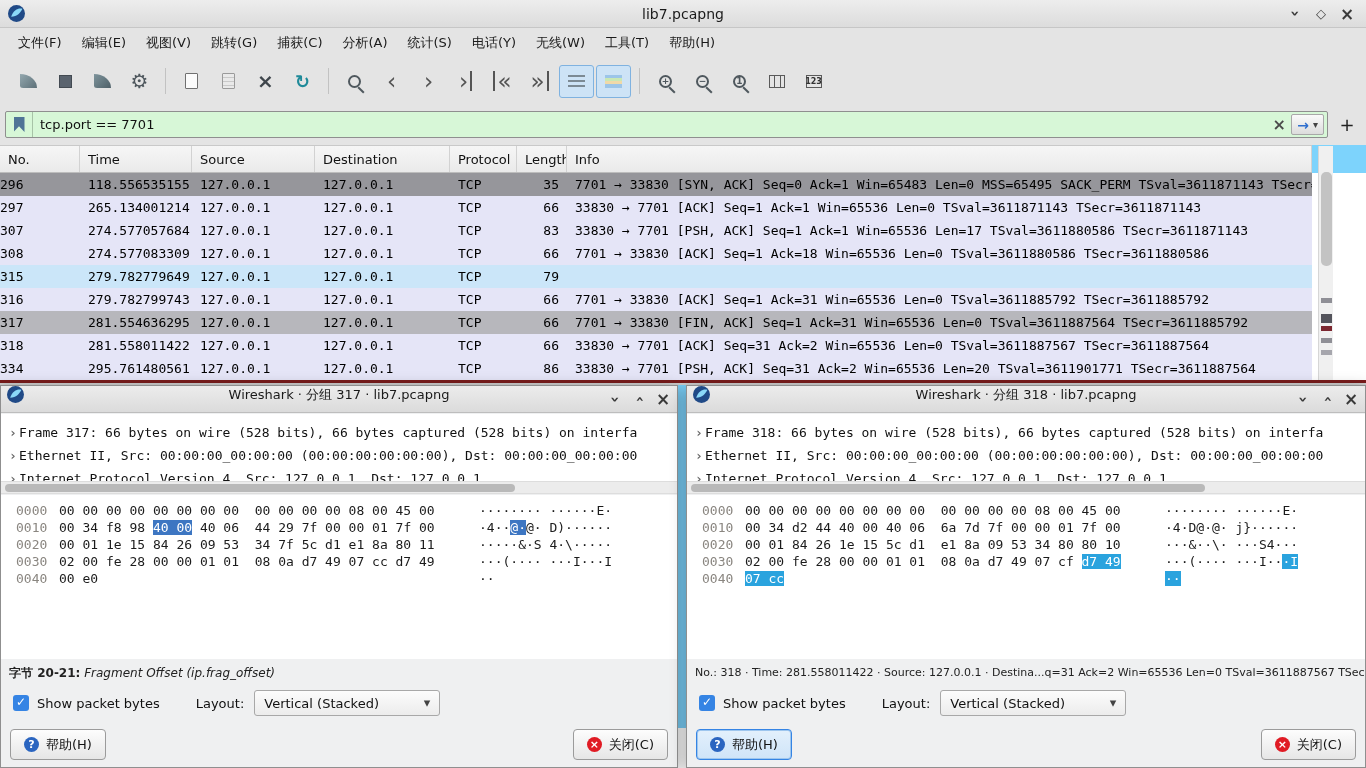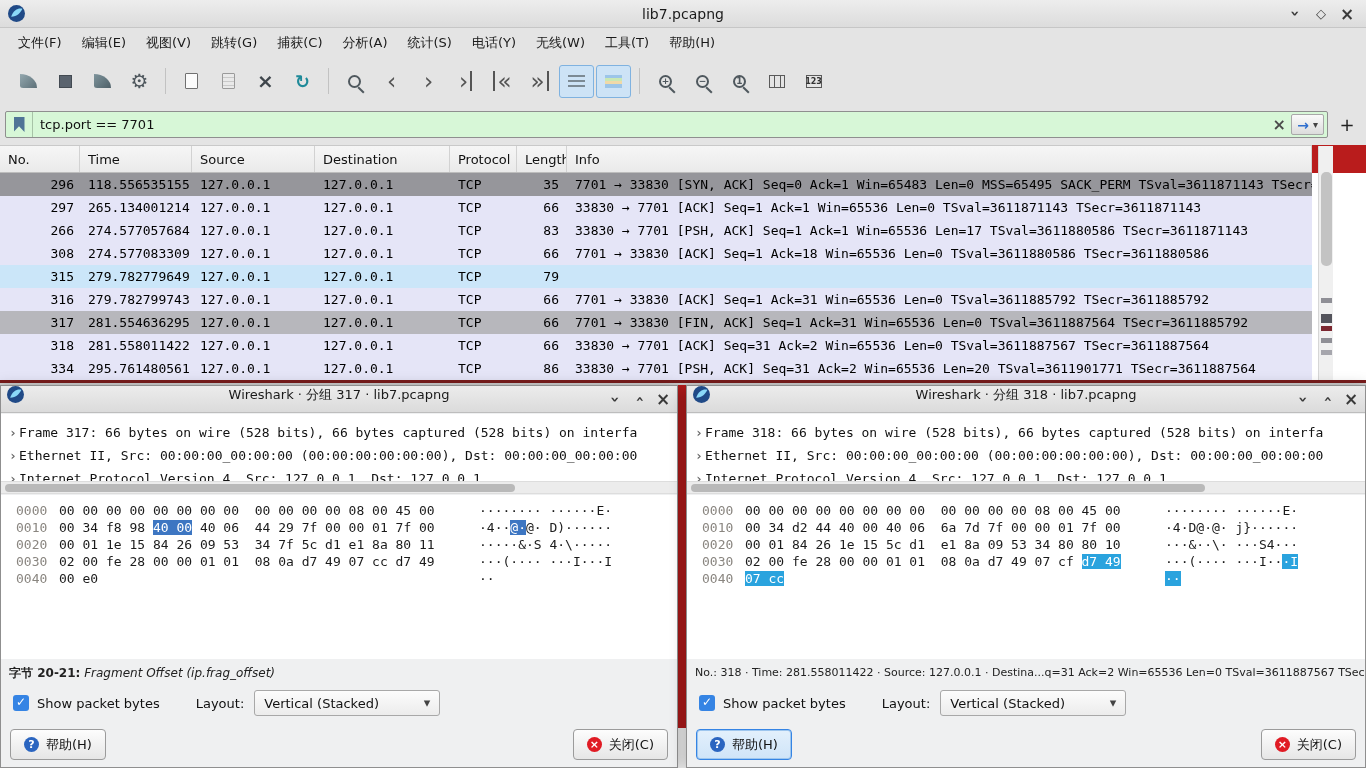--- a/index.html
+++ b/index.html
@@ -1,17 +1,17 @@
 <!DOCTYPE html>
 <html style="--filter_bg: #d7f7d7; --row_tcp: #e5e5f7; --row_sel_dark: #96969b; --row_sel_gray: #b7b7bc; --row_related: #cbe6f9; --maroon: #7a1c1c; --accent: #3584e4;"><head>
 <meta charset="utf-8">
 <style>
   *{margin:0;padding:0;box-sizing:border-box}
   html,body{width:1366px;height:768px;overflow:hidden;font-family:"DejaVu Sans",sans-serif}
-  #screen{position:relative;width:1366px;height:728px;background:#b91c1c}
+  #screen{position:relative;width:1366px;height:728px;background:#7dd3fc}
 
   
   .titlebar{position:absolute;top:0;left:0;right:0;height:28px;background:linear-gradient(#ededed,#dcdcdc);border-bottom:1px solid #c6c6c6;display:flex;align-items:center;padding:0 8px}
   .title-center{position:absolute;left:0;right:0;text-align:center;font-size:14px;color:#1a1a1a;pointer-events:none}
   .ws-logo{width:17px;height:17px;display:inline-flex;flex:none}
   .ws-logo svg{width:100%;height:100%}
   .win-controls{position:absolute;right:6px;top:0;height:100%;display:flex;align-items:center}
   .wc{width:26px;height:22px;display:flex;align-items:center;justify-content:center;color:#3a3a3a}
   .chev-down::before{content:"›";display:inline-block;transform:rotate(90deg);font-size:16px;font-weight:bold}
   .chev-up::before{content:"›";display:inline-block;transform:rotate(-90deg);font-size:14px;font-weight:bold}
@@ -63,21 +63,21 @@
   
   .pheader{position:absolute;top:145px;left:0;width:1312px;height:28px;background:linear-gradient(#f6f6f6,#eaeaea);border-top:1px solid #c9c9c9;border-bottom:1px solid #bdbdbd;display:flex;font-size:13px;color:#111}
   .th{display:flex;align-items:center;padding-left:8px;border-right:1px solid #d2d2d2;overflow:hidden;flex:none}
   .listbg{position:absolute;top:173px;left:0;width:1366px;height:210px;background:#fff}
   .prows{position:absolute;top:173px;left:0;width:1312px;height:207px;background:#fff;font-family:"DejaVu Sans Mono",monospace;font-size:13px;overflow:hidden}
   .prow{display:flex;height:23px;line-height:23px;background:var(--row_tcp);color:#000;white-space:nowrap}
   .prow.sel-dark{background:var(--row_sel_dark)}
   .prow.sel-gray{background:var(--row_sel_gray)}
   .prow.related{background:var(--row_related)}
   .pc{overflow:hidden;flex:none}
-  .c0{width:80px}  .pc.c0{text-align:right;padding-right:6px}
+  .c0{width:80px}  .pc.c0{text-align:left;padding-right:6px}
   .c1{width:112px} .pc.c1{padding-left:8px}
   .c2{width:123px} .pc.c2{padding-left:8px}
   .c3{width:135px} .pc.c3{padding-left:8px}
   .c4{width:67px}  .pc.c4{padding-left:8px}
   .c5{width:50px}  .pc.c5{text-align:right;padding-right:8px}
   .c6{flex:1 1 auto;width:auto} .pc.c6{padding-left:8px}
 
   
   .vscroll{position:absolute;top:146px;left:1318px;width:15px;height:234px;background:#f0f0f0;border-left:1px solid #d6d6d6}
   .vthumb{position:absolute;top:26px;left:2px;width:11px;height:94px;background:#c3c3c3;border-radius:5px}
@@ -276,21 +276,21 @@
       <div class="prow ">
         <div class="pc c0">297</div>
         <div class="pc c1">265.134001214</div>
         <div class="pc c2">127.0.0.1</div>
         <div class="pc c3">127.0.0.1</div>
         <div class="pc c4">TCP</div>
         <div class="pc c5">66</div>
         <div class="pc c6">33830 → 7701 [ACK] Seq=1 Ack=1 Win=65536 Len=0 TSval=3611871143 TSecr=3611871143</div>
       </div>
       <div class="prow ">
-        <div class="pc c0">266</div>
+        <div class="pc c0">307</div>
         <div class="pc c1">274.577057684</div>
         <div class="pc c2">127.0.0.1</div>
         <div class="pc c3">127.0.0.1</div>
         <div class="pc c4">TCP</div>
         <div class="pc c5">83</div>
         <div class="pc c6">33830 → 7701 [PSH, ACK] Seq=1 Ack=1 Win=65536 Len=17 TSval=3611880586 TSecr=3611871143</div>
       </div>
       <div class="prow ">
         <div class="pc c0">308</div>
         <div class="pc c1">274.577083309</div>

